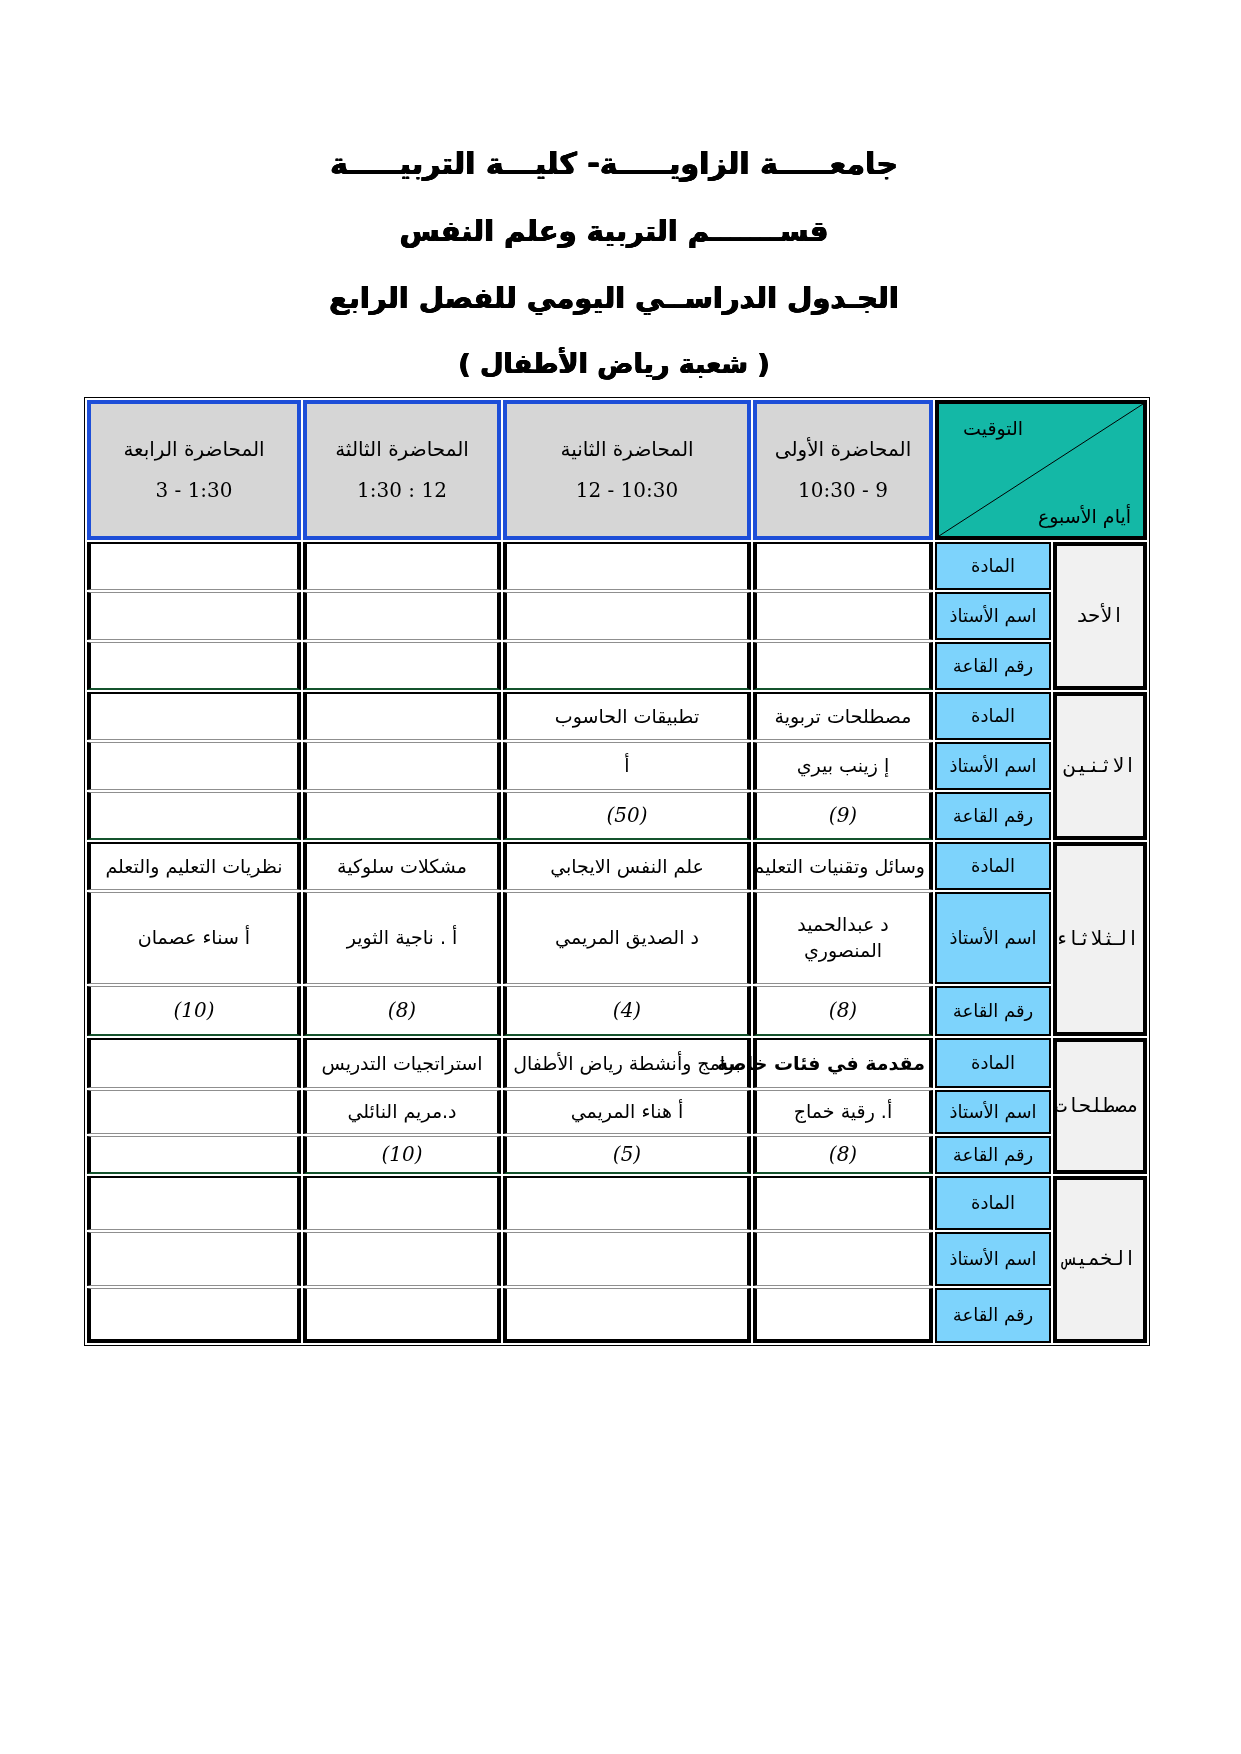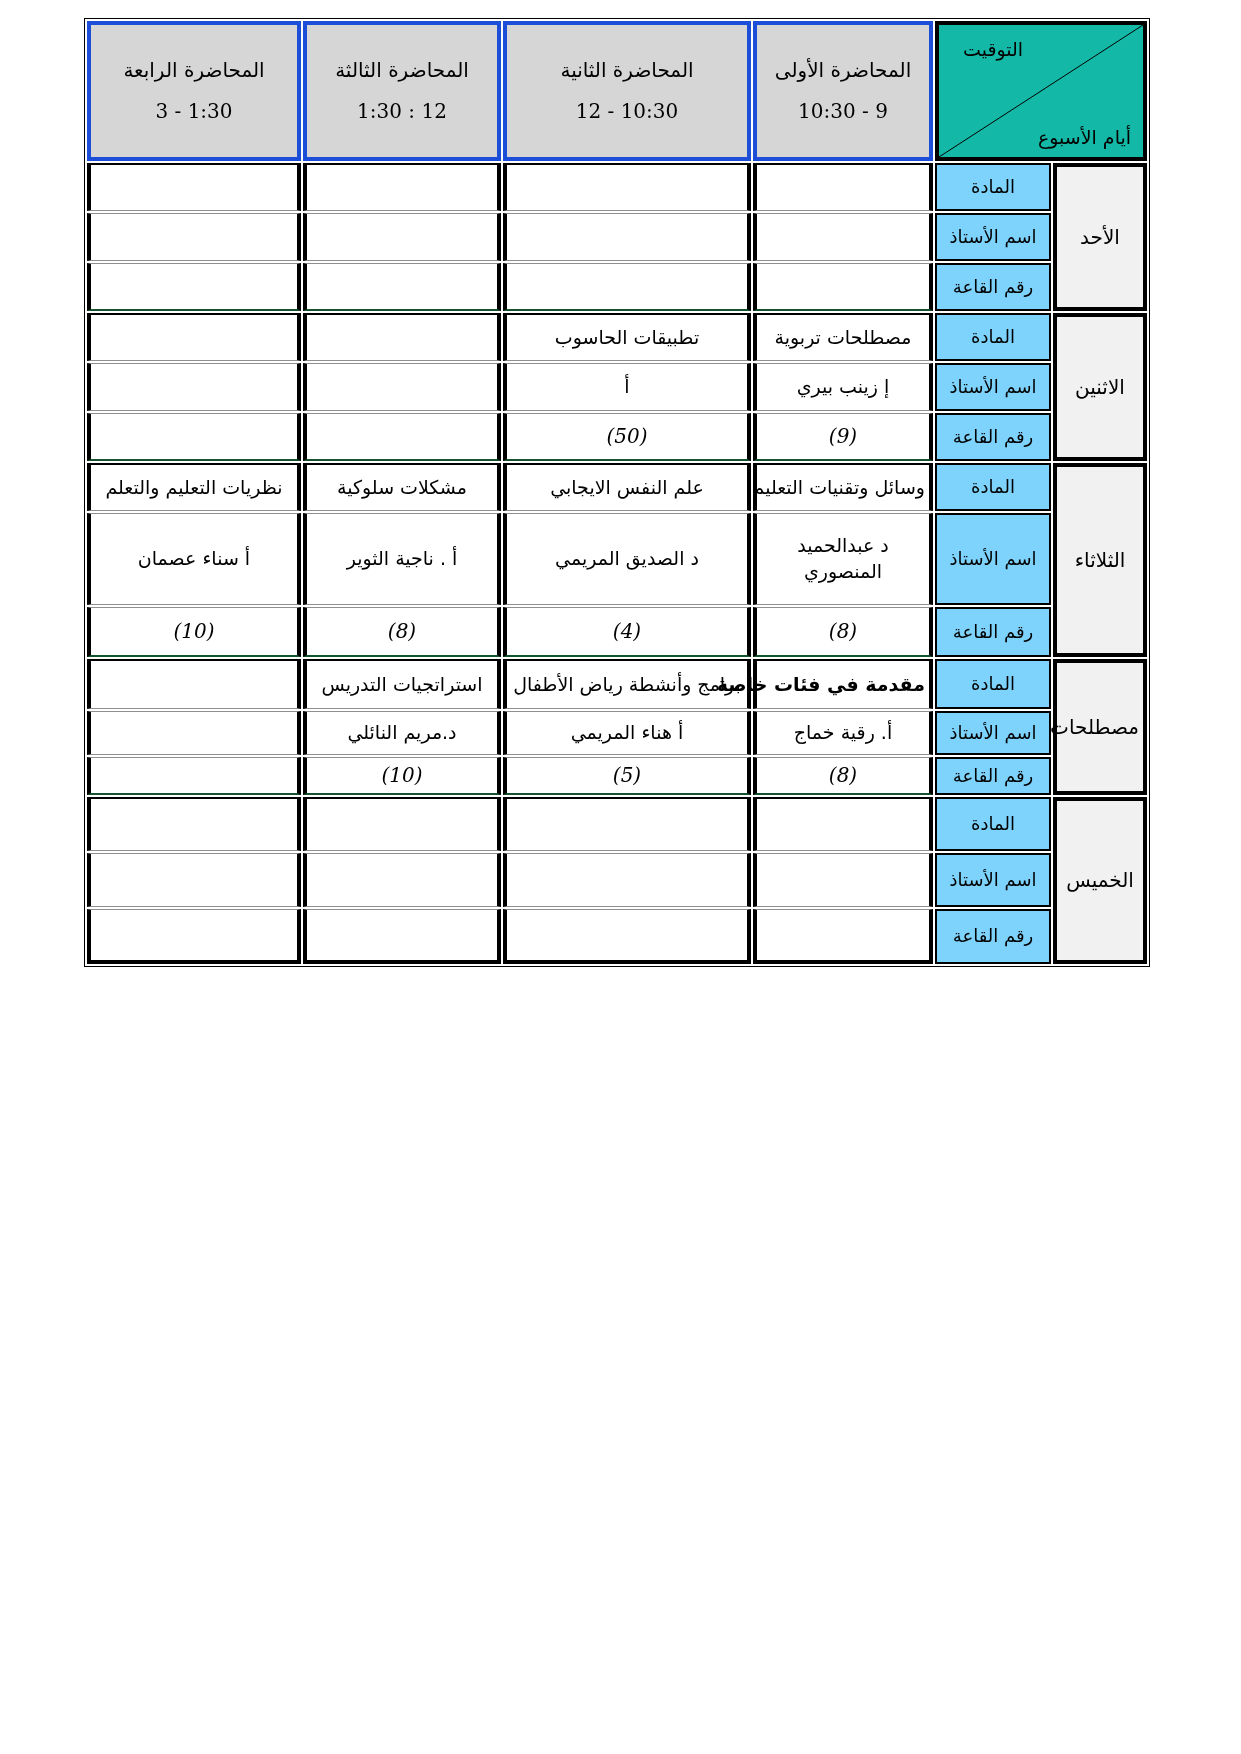--- a/index.html
+++ b/index.html
@@ -36,21 +36,21 @@
   }
   td.corner{
     background:#14b8a6;border:4px solid #000;position:relative;padding:8px;
   }
   .corner-top{position:absolute;top:12px;left:24px;font-size:19px;}
   .corner-bottom{position:absolute;bottom:6px;right:12px;font-size:19px;}
   .diag{position:absolute;inset:0;width:100%;height:100%;display:block;}
 
   
   td.day{
-    background:#f1f1f1;border:4px solid #000;font-size:20px;
+    background:#f1f1f1;border:4px solid #000;font-size:20px;font-family:Liberation Mono, monospace;
   }
   
   td.lbl{
     background:#7dd3fc;border:2px solid #000;font-size:18px;
   }
   
   td.d{
     background:#fff;
     border-top:1px solid #8f8f8f;border-bottom:1px solid #8f8f8f;
     border-left:4px solid #000;border-right:4px solid #000;
@@ -68,20 +68,26 @@
   tr.rh36 td.d, tr.rh36 td.lbl{height:36px;}
   tr.rh30 td.d, tr.rh30 td.lbl{height:30px;}
   tr.rh46 td.d, tr.rh46 td.lbl{height:46px;}
   .hdr-name{display:block;margin-bottom:14px;}
 </style>
 </head>
 <body>
 
 <div class="content">
 
+  <div class="titles" dir="rtl">
+    <div class="title-line t1">جامعـــــة  الزاويـــــة- كليـــة التربيـــــة</div>
+    <div class="title-line t2">قســـــــم التربية وعلم النفس</div>
+    <div class="title-line t3">الجـدول الدراســي اليومي للفصل الرابع</div>
+    <div class="title-line t4">( شعبة رياض الأطفال )</div>
+  </div>
 
   <table class="sched">
     <colgroup>
       <col style="width:94px">
         <col style="width:116px">
         <col style="width:180px">
       <col style="width:248px">
         <col style="width:198px">
         <col style="width:214px">
     </colgroup>

